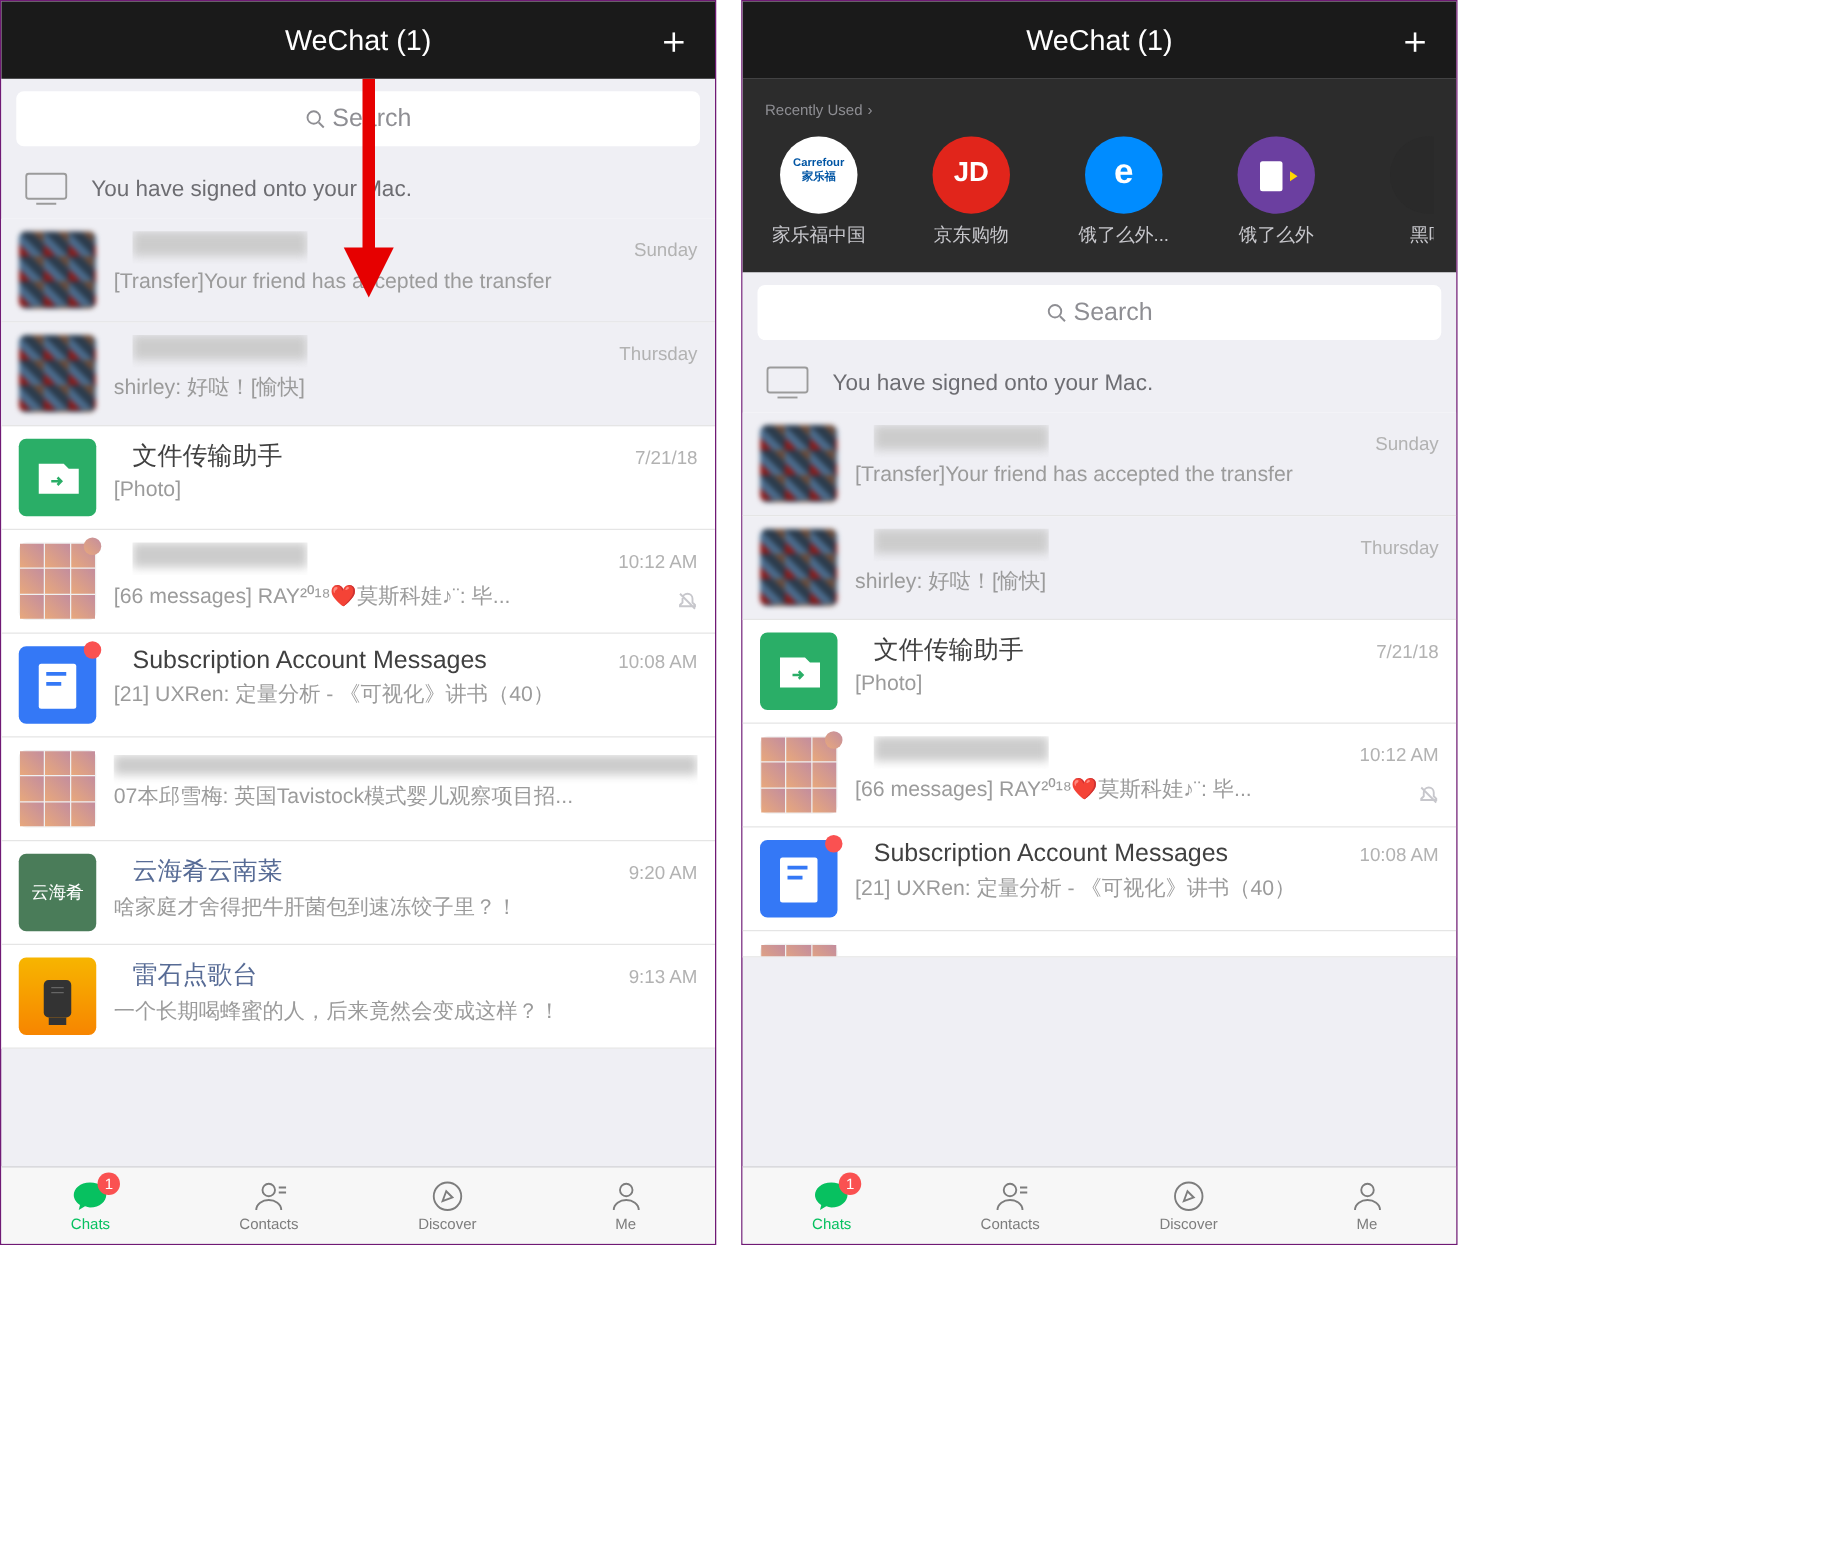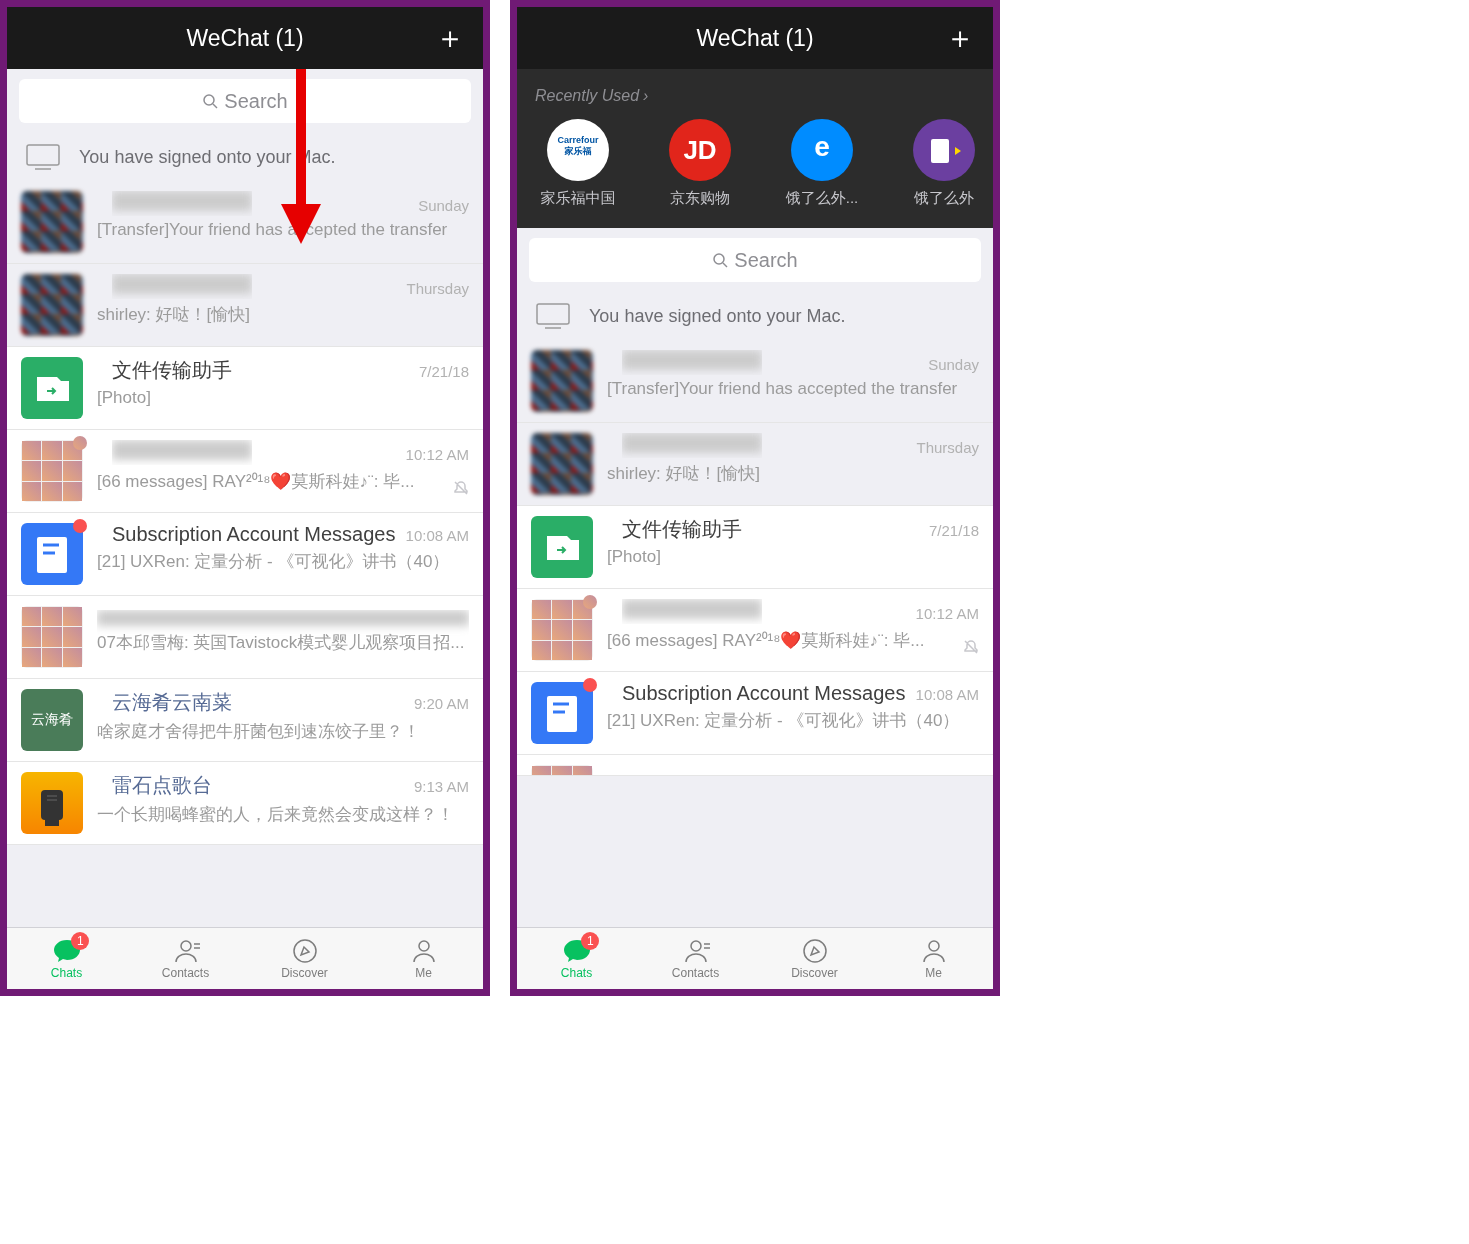--- a/index.html
+++ b/index.html
@@ -1,17 +1,17 @@
 <!DOCTYPE html>
 <html><head>
 <meta charset="utf-8">
 <style>
   * { box-sizing: border-box; margin: 0; padding: 0; }
   body { font-family: -apple-system, "Helvetica Neue", Arial, sans-serif; background: #fff; display: flex; gap: 20px; padding: 0; }
-  .phone { width: 490px; height: 996px; border: 7px solid #701a75; position: relative; overflow: hidden; background: #efeff4; }
+  .phone { width: 573px; height: 996px; border: 1px solid #701a75; position: relative; overflow: hidden; background: #efeff4; }
   .navbar { background: #1a1a1a; height: 62px; display: flex; align-items: center; justify-content: center; position: relative; }
   .nav-title { color: #fff; font-size: 23px; font-weight: 500; }
   .nav-plus { position: absolute; right: 18px; color: #fff; font-size: 30px; font-weight: 300; }
   .search-wrap { padding: 10px 12px; background: #efeff4; }
   .search { background: #fff; border-radius: 6px; height: 44px; display: flex; align-items: center; justify-content: center; color: #8e8e93; font-size: 20px; gap: 6px; }
   .mac-bar { display: flex; align-items: center; padding: 10px 18px; gap: 18px; background: #efeff4; color: #6d6d72; font-size: 18px; }
   .mac-icon { width: 36px; height: 28px; }
   .chat-list { background: #fff; }
   .chat-row { display: flex; padding: 10px 14px; gap: 14px; border-bottom: 1px solid #e5e5e5; position: relative; }
   .chat-row.pinned { background: #efeff4; }
@@ -24,21 +24,21 @@
   .chat-time { font-size: 15px; color: #b2b2b2; flex-shrink: 0; margin-left: 8px; }
   .chat-msg { font-size: 17px; color: #9b9b9b; margin-top: 4px; white-space: nowrap; overflow: hidden; text-overflow: ellipsis; }
   .mute-ic { position: absolute; right: 14px; bottom: 12px; color: #c7c7cc; }
   .blur-name { filter: blur(4px); background: #ccc; display: inline-block; width: 140px; height: 20px; }
   .blur-msg { filter: blur(4px); background: #ccc; display: inline-block; width: 280px; height: 16px; }
   .tabbar { position: absolute; bottom: 0; left: 0; right: 0; height: 62px; background: #f7f7f7; border-top: 1px solid #d1d1d6; display: flex; }
   .tab { flex: 1; display: flex; flex-direction: column; align-items: center; justify-content: center; gap: 2px; color: #7d7d7d; font-size: 12px; position: relative; }
   .tab.active { color: #07c160; }
   .tab-badge { position: absolute; top: 4px; left: 54%; background: #fa5151; color: #fff; border-radius: 10px; min-width: 18px; height: 18px; font-size: 12px; display: flex; align-items: center; justify-content: center; padding: 0 4px; }
   .recent-panel { background: #2c2c2c; padding: 18px 18px 20px; }
-  .recent-hdr { color: #8e8e93; font-size: 16px; display: flex; align-items: center; gap: 4px; margin-bottom: 14px; font-style: italic; }
+  .recent-hdr { color: #8e8e93; font-size: 12px; display: flex; align-items: center; gap: 4px; margin-bottom: 14px; }
   .recent-apps { display: flex; gap: 36px; overflow: hidden; }
   .app { display: flex; flex-direction: column; align-items: center; gap: 8px; width: 86px; flex-shrink: 0; }
   .app-ic { width: 62px; height: 62px; border-radius: 50%; }
   .app-name { color: #c7c7cc; font-size: 15px; white-space: nowrap; }
   .arrow-overlay { position: absolute; top: 62px; left: 264px; pointer-events: none; z-index: 10; }
   .av-pixelated { background-image: linear-gradient(45deg,#8b1a1a 25%,#4a6b8c 25%,#4a6b8c 50%,#2b3b4c 50%,#2b3b4c 75%,#6b4c3b 75%); background-size: 20px 20px; filter: blur(2px); }
   .av-grid { background: #f0f0f0; display: grid; grid-template-columns: repeat(3,1fr); grid-template-rows: repeat(3,1fr); gap: 1px; padding: 1px; }
   .av-grid > div { background: linear-gradient(45deg,#e8a87c,#c38d9e); }
 </style>
 </head>
@@ -240,21 +240,21 @@
     </div>
     <div class="recent-apps">
         <div class="app">
           <div class="app-ic" style="background: rgb(255, 255, 255);">
             <div style="color:#0055a4;font-size:9px;text-align:center;padding-top:16px;font-weight:bold">Carrefour<br>家乐福</div>
           </div>
           <div class="app-name">家乐福中国</div>
         </div>
         <div class="app">
           <div class="app-ic" style="background: rgb(225, 37, 27);">
-            <div style="color:#fff;font-size:26px;text-align:center;padding-top:16px;font-weight:bold">JD</div>
+            <div style="color:#fff;font-size:22px;text-align:center;padding-top:16px;font-weight:bold">JD</div>
           </div>
           <div class="app-name">京东购物</div>
         </div>
         <div class="app">
           <div class="app-ic" style="background: rgb(0, 140, 255);">
             <div style="color:#fff;font-size:28px;text-align:center;padding-top:12px;font-weight:bold">e</div>
           </div>
           <div class="app-name">饿了么外...</div>
         </div>
         <div class="app">

